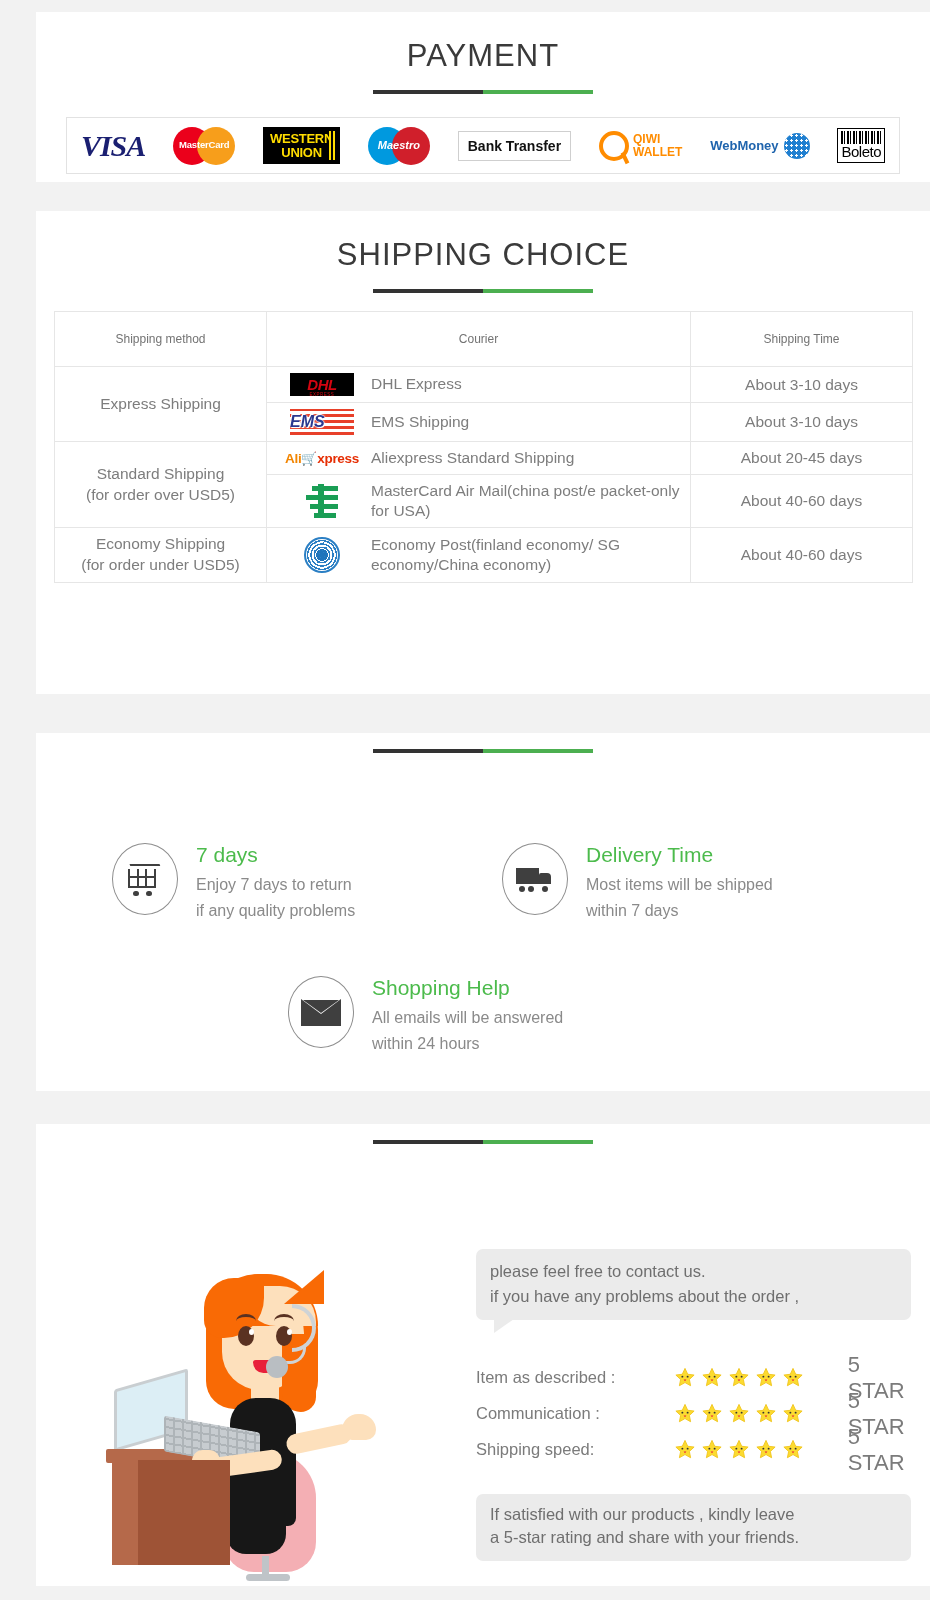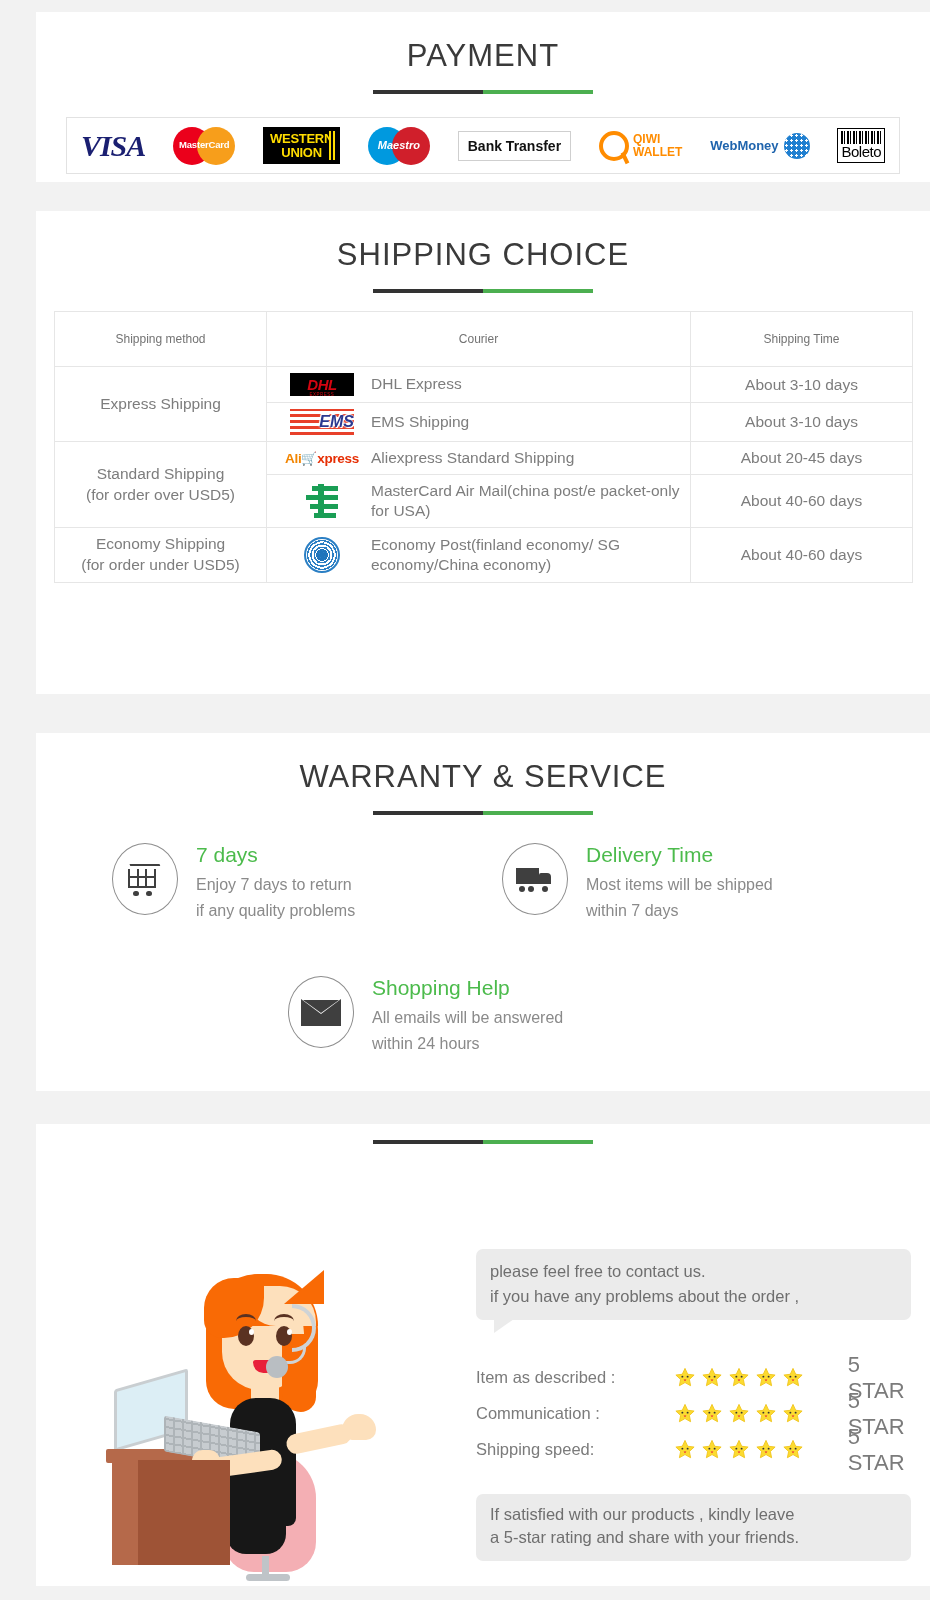--- a/index.html
+++ b/index.html
@@ -127,21 +127,21 @@
   .courier-cell .c-logo{ width:74px; flex:0 0 74px; display:flex; align-items:center; justify-content:center; }
   .courier-cell .c-name{ text-align:left; line-height:1.3; color:#7d7d7d; }
   .m-two{ line-height:1.35; }
 
   
   .dhl{ background:#000000; width:64px; height:23px; position:relative; display:flex;
         align-items:center; justify-content:center; }
   .dhl b{ color:#d40511; font-style:italic; font-weight:bold; font-size:15px; letter-spacing:-.5px; }
   .dhl .dhl-sub{ position:absolute; bottom:-1px; left:0; right:0; text-align:center;
                  font-size:4.5px; color:#d40511; letter-spacing:.5px; }
-  .ems{ width:64px; height:26px; position:relative; display:flex; align-items:center; justify-content:flex-end; }
+  .ems{ width:64px; height:26px; position:relative; display:flex; align-items:center; justify-content:flex-start; }
   .ems .ems-stripes{ position:absolute; inset:0;
     background:repeating-linear-gradient(0deg,#e8402a 0 3px,#fff 3px 6px); }
   .ems b{ position:relative; z-index:2; color:#2b3990; font-style:italic; font-weight:bold;
           font-size:16px; text-shadow:0 0 2px #fff,0 0 2px #fff,1px 1px 0 #fff,-1px -1px 0 #fff; }
   .alix{ display:flex; align-items:center; font-weight:bold; font-size:13.5px; letter-spacing:-.3px; }
   .alix .a-ali{ color:#f28500; }
   .alix .a-cart{ color:#e62e04; font-size:13px; }
   .alix .a-xp{ color:#e62e04; }
   .chinapost{ width:36px; height:34px; position:relative; }
   .chinapost i{ position:absolute; left:0; height:5px; background:#1a9e55; }
@@ -474,21 +474,20 @@
               <span class="c-name">Economy Post(finland economy/ SG economy/China economy)</span>
             </div>
           </td>
           <td>About 40-60 days</td>
         </tr>
       </tbody>
     </table>
   </div>
 
   <div class="section sec-warranty">
-    <div class="sec-title">WARRANTY &amp; SERVICE</div>
     <div class="title-rule">
       <i class="rule-dark"></i>
       <i class="rule-green"></i>
     </div>
 
     <div class="war-grid">
 
       <div class="war-item war-1">
         <span class="w-circle">
           <span class="icon-cart">

